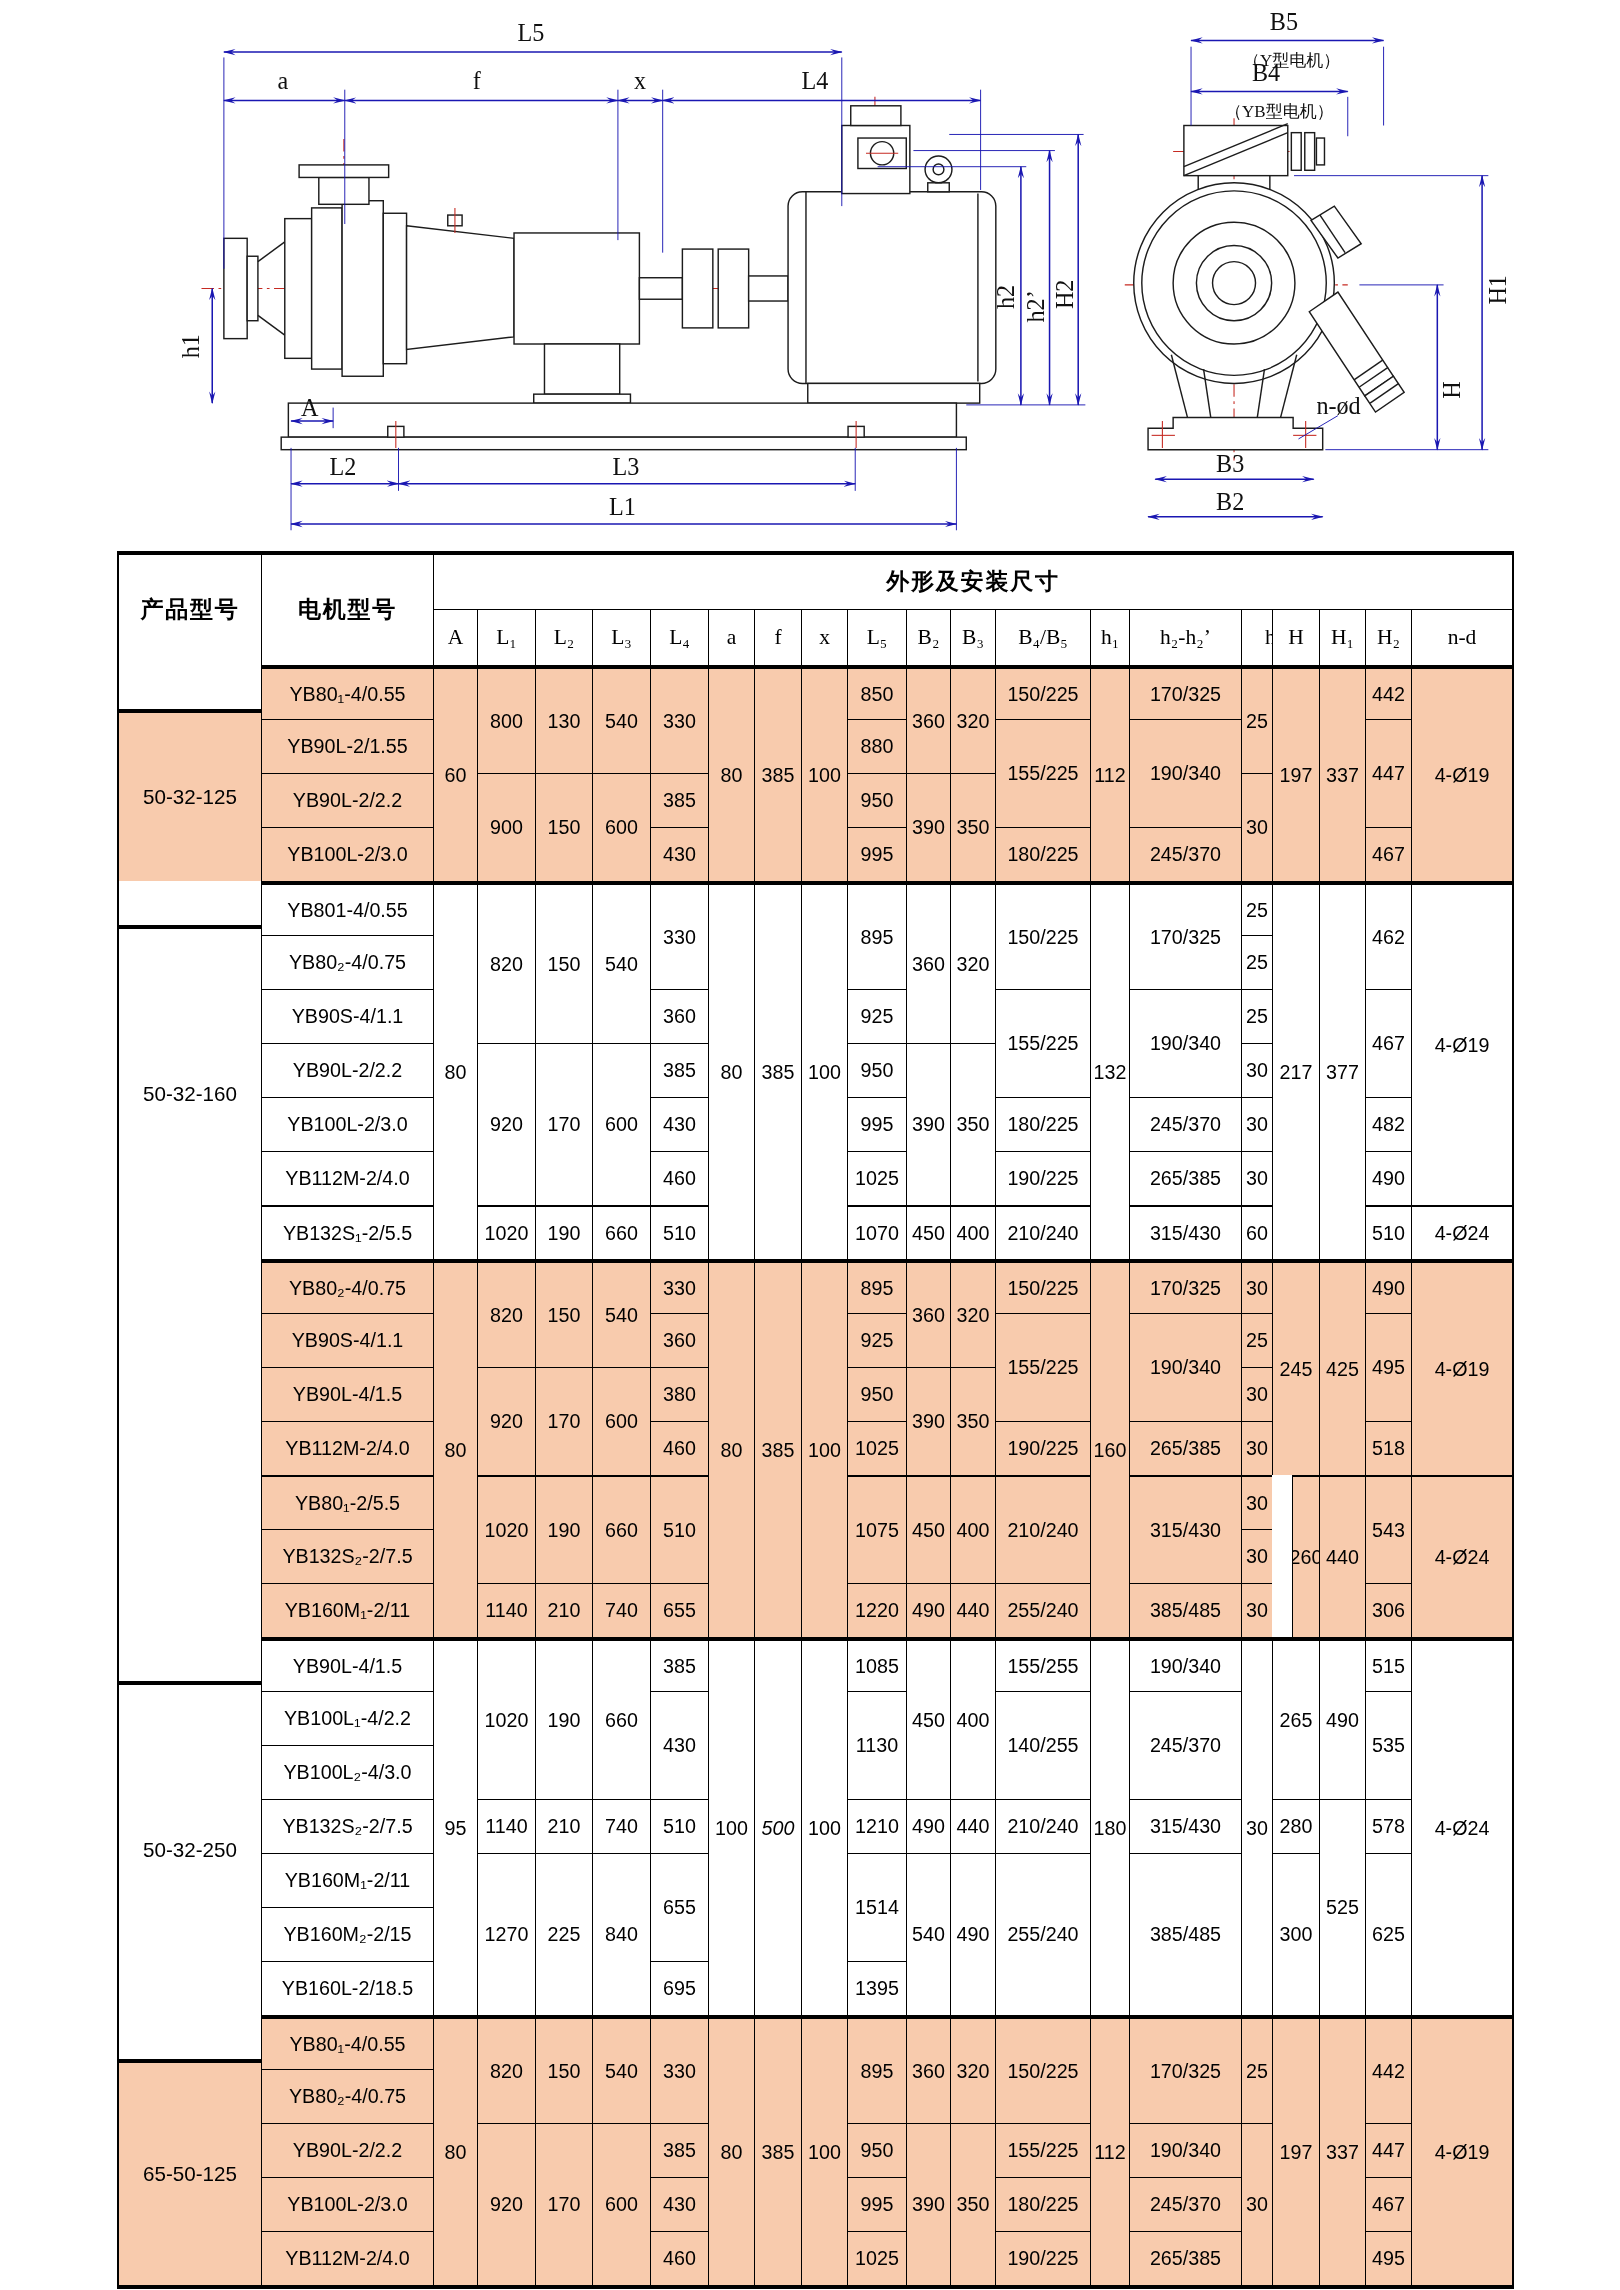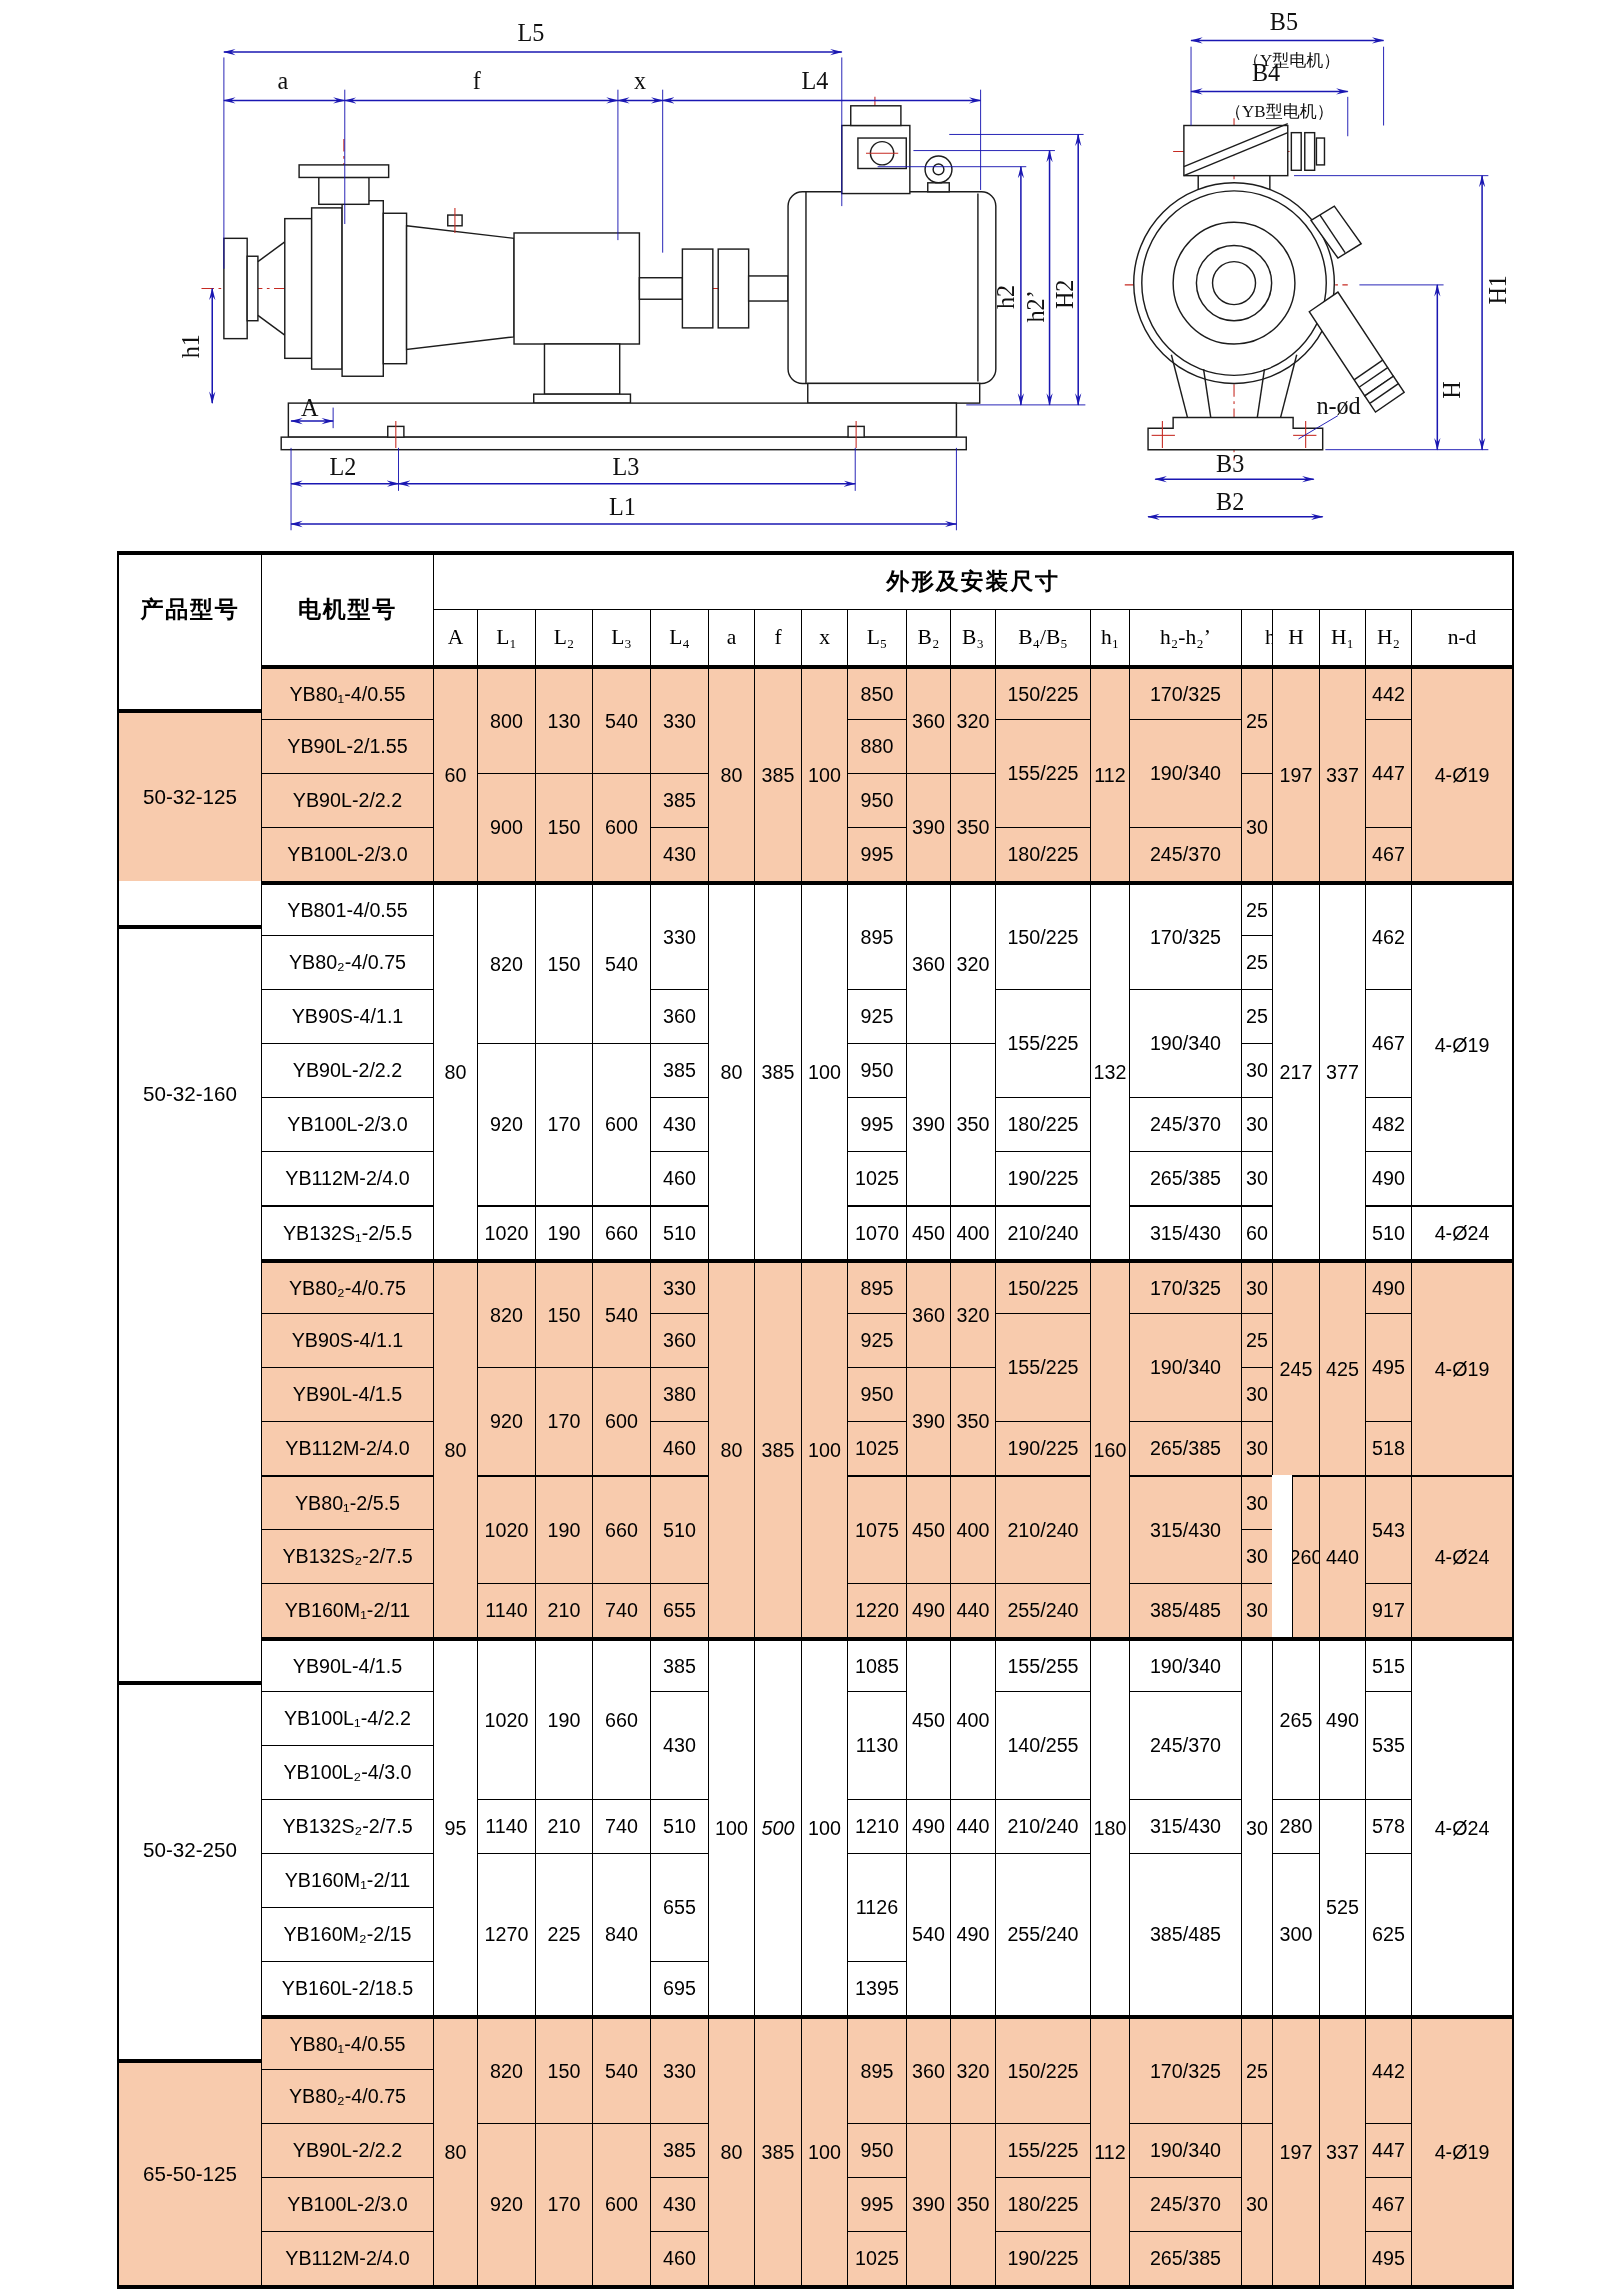--- a/index.html
+++ b/index.html
@@ -406,21 +406,21 @@
     <div class="cell band" style="grid-area: 19 / 17 / span 1 / span 1;">30</div>
     <div class="cell band" style="grid-area: 20 / 17 / span 1 / span 1;">30</div>
     <div class="cell band t4" style="grid-area: 14 / 18 / span 4 / span 1;">245</div>
     <div class="cell band t3" style="grid-area: 18 / 18 / span 3 / span 1; margin-left: 20px;">260</div>
     <div class="cell band t4" style="grid-area: 14 / 19 / span 4 / span 1;">425</div>
     <div class="cell band t3" style="grid-area: 18 / 19 / span 3 / span 1;">440</div>
     <div class="cell band t4" style="grid-area: 14 / 20 / span 1 / span 1;">490</div>
     <div class="cell band" style="grid-area: 15 / 20 / span 2 / span 1;">495</div>
     <div class="cell band" style="grid-area: 17 / 20 / span 1 / span 1;">518</div>
     <div class="cell band t3" style="grid-area: 18 / 20 / span 2 / span 1;">543</div>
-    <div class="cell band" style="grid-area: 20 / 20 / span 1 / span 1;">917</div>
+    <div class="cell band" style="grid-area: 20 / 20 / span 1 / span 1;">306</div>
     <div class="cell band t4" style="grid-area: 14 / 21 / span 4 / span 1;">4-Ø19</div>
     <div class="cell band t3" style="grid-area: 18 / 21 / span 3 / span 1;">4-Ø24</div>
     <div class="cell prod noL t4" style="grid-area: 21 / 1 / span 7 / span 1;">50-32-250</div>
     <div class="cell t4" style="grid-area: 21 / 2 / span 1 / span 1;">YB90L-4/1.5</div>
     <div class="cell" style="grid-area: 22 / 2 / span 1 / span 1;">YB100L₁-4/2.2</div>
     <div class="cell" style="grid-area: 23 / 2 / span 1 / span 1;">YB100L₂-4/3.0</div>
     <div class="cell" style="grid-area: 24 / 2 / span 1 / span 1;">YB132S₂-2/7.5</div>
     <div class="cell" style="grid-area: 25 / 2 / span 1 / span 1;">YB160M₁-2/11</div>
     <div class="cell" style="grid-area: 26 / 2 / span 1 / span 1;">YB160M₂-2/15</div>
     <div class="cell" style="grid-area: 27 / 2 / span 1 / span 1;">YB160L-2/18.5</div>
@@ -438,21 +438,21 @@
     <div class="cell" style="grid-area: 22 / 7 / span 2 / span 1;">430</div>
     <div class="cell" style="grid-area: 24 / 7 / span 1 / span 1;">510</div>
     <div class="cell" style="grid-area: 25 / 7 / span 2 / span 1;">655</div>
     <div class="cell" style="grid-area: 27 / 7 / span 1 / span 1;">695</div>
     <div class="cell t4" style="grid-area: 21 / 8 / span 7 / span 1;">100</div>
     <div class="cell t4" style="grid-area: 21 / 9 / span 7 / span 1; font-style: italic;">500</div>
     <div class="cell t4" style="grid-area: 21 / 10 / span 7 / span 1;">100</div>
     <div class="cell t4" style="grid-area: 21 / 11 / span 1 / span 1;">1085</div>
     <div class="cell" style="grid-area: 22 / 11 / span 2 / span 1;">1130</div>
     <div class="cell" style="grid-area: 24 / 11 / span 1 / span 1;">1210</div>
-    <div class="cell" style="grid-area: 25 / 11 / span 2 / span 1;">1126</div>
+    <div class="cell" style="grid-area: 25 / 11 / span 2 / span 1;">1514</div>
     <div class="cell" style="grid-area: 27 / 11 / span 1 / span 1;">1395</div>
     <div class="cell t4" style="grid-area: 21 / 12 / span 3 / span 1;">450</div>
     <div class="cell" style="grid-area: 24 / 12 / span 1 / span 1;">490</div>
     <div class="cell" style="grid-area: 25 / 12 / span 3 / span 1;">540</div>
     <div class="cell t4" style="grid-area: 21 / 13 / span 3 / span 1;">400</div>
     <div class="cell" style="grid-area: 24 / 13 / span 1 / span 1;">440</div>
     <div class="cell" style="grid-area: 25 / 13 / span 3 / span 1;">490</div>
     <div class="cell t4" style="grid-area: 21 / 14 / span 1 / span 1;">155/255</div>
     <div class="cell" style="grid-area: 22 / 14 / span 2 / span 1;">140/255</div>
     <div class="cell" style="grid-area: 24 / 14 / span 1 / span 1;">210/240</div>

